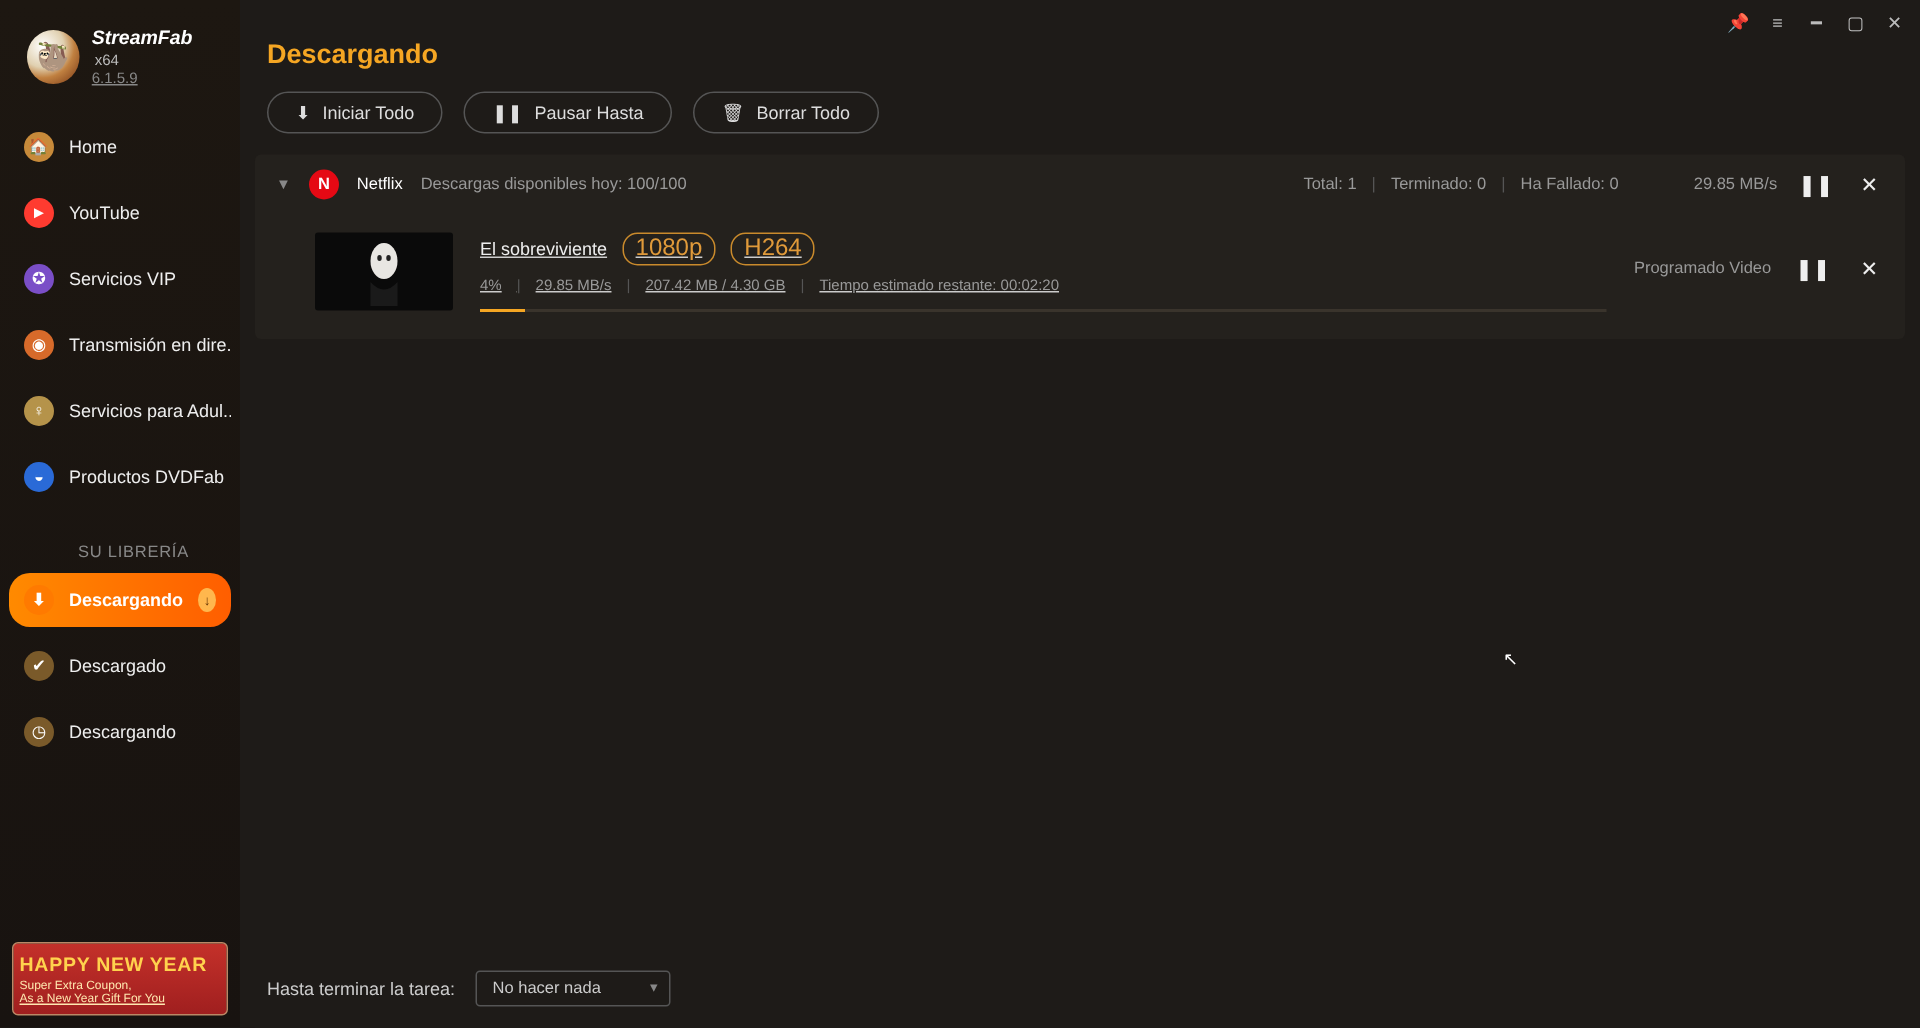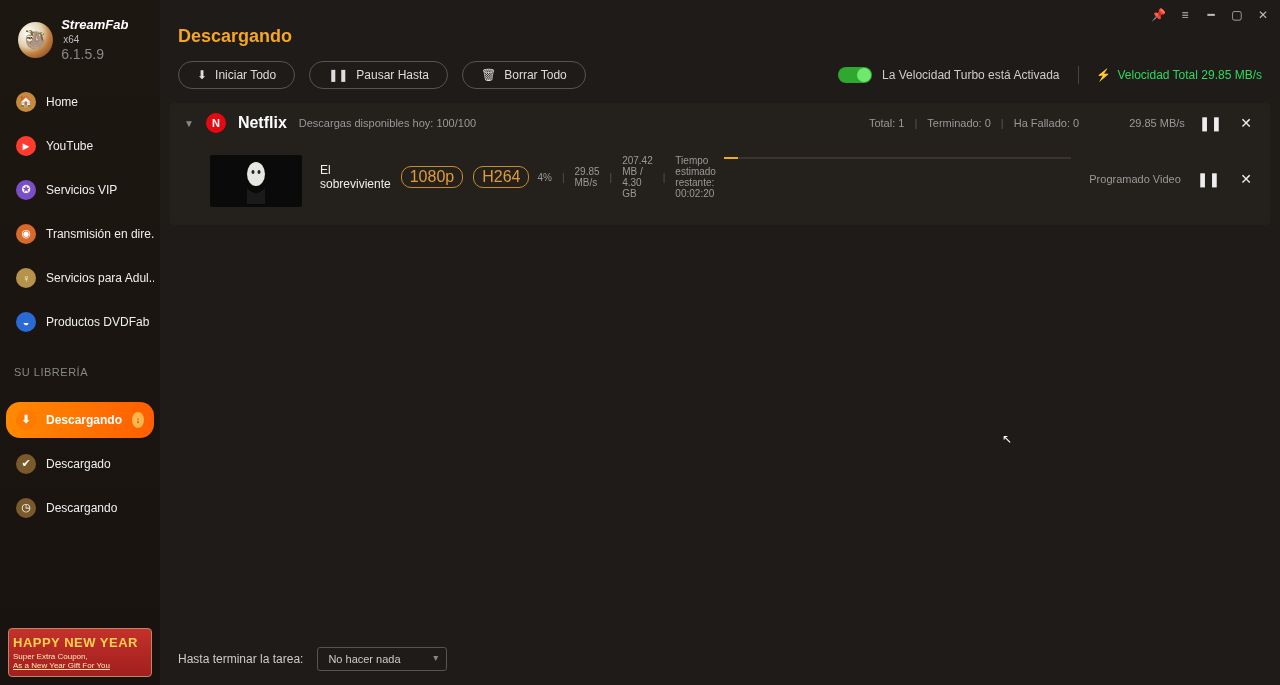--- a/index.html
+++ b/index.html
@@ -6,29 +6,29 @@
 body { width:1280px; height:685px; background:#1a1714; color:#ccc; overflow:hidden; }
 .app { display:flex; width:100%; height:100%; }
 
 
 .sidebar { width:160px; background:linear-gradient(180deg,#1d1711 0%,#181310 100%); display:flex; flex-direction:column; padding-top:18px; }
 .logo-row { display:flex; align-items:center; padding:0 12px 22px 18px; gap:8px; }
 .logo-circle { width:36px; height:36px; border-radius:50%; background:radial-gradient(circle at 30% 30%,#fff 0%,#e0d0b0 40%,#c08040 60%,#703010 100%); display:flex; align-items:center; justify-content:center; font-size:18px; }
 .logo-text { display:flex; flex-direction:column; line-height:1.1; }
 .logo-name { font-style:italic; font-weight:bold; color:#fff; font-size:13px; }
 .logo-arch { font-size:10px; color:#bbb; margin-left:2px; font-style:normal; font-weight:normal;text-align:right; }
-.logo-ver { font-size:14px; color:#888; }
+.logo-ver { font-size:10px; color:#888;text-decoration:underline; }
 
 .nav { display:flex; flex-direction:column; gap:0; padding:0 6px; }
 .nav-item { display:flex; align-items:center; gap:10px; padding:8px 10px; border-radius:14px; font-size:12px; color:#eee; cursor:pointer; white-space:nowrap; overflow:hidden; text-overflow:ellipsis; margin-bottom:8px; }
 .nav-item .nicon { width:20px; height:20px; border-radius:50%; display:flex; align-items:center; justify-content:center; font-size:11px; flex-shrink:0; }
 .nav-item.active { background:linear-gradient(90deg,#ff8a00,#ff5e00); color:#fff; font-weight:bold; }
 .nav-item.active .extra-badge { width:16px;height:16px;border-radius:50%;background:#ffb74d;display:flex;align-items:center;justify-content:center;margin-left:auto;font-size:9px;color:#5a2e00; }
 
-.section-label { font-size:11px; color:#888; padding:18px 14px 24px; letter-spacing:.5px; }
+.section-label { font-size:11px; color:#888; padding:18px 14px 8px; letter-spacing:.5px;margin-left:38px; }
 
 .promo { margin:auto 8px 8px; border:1px solid #b86; border-radius:4px; background:linear-gradient(180deg,#c4312a,#a01f1f); text-align:left; padding:6px 4px; }
 .promo-title { color:#ffd24d; font-weight:bold; font-size:13px; letter-spacing:.5px; }
 .promo-line1 { color:#ffe8b0; font-size:8px; margin-top:2px; }
 .promo-line2 { color:#ffe8b0; font-size:8px;text-decoration:underline; }
 
 
 .main { flex:1; display:flex; flex-direction:column; background:#1e1b18; position:relative; }
 
 .window-controls { position:absolute; top:8px; right:10px; display:flex; gap:12px; }
@@ -45,31 +45,31 @@
 .toggle { width:34px; height:16px; border-radius:10px; background:#2fa82f; position:relative; cursor:pointer; }
 .toggle .knob { position:absolute; right:1px; top:1px; width:14px; height:14px; border-radius:50%; background:#6fe86f; }
 .divider { width:1px; height:18px; background:#444; }
 .speed-total { color:#2fd85f; display:flex; align-items:center; gap:6px; }
 
 
 .group { margin:0 10px; background:#24211d; border-radius:4px; }
 .group-header { display:flex; align-items:center; padding:10px 14px; gap:12px; font-size:12px; }
 .chev { color:#888; font-size:10px; cursor:pointer; }
 .service-badge { width:20px; height:20px; border-radius:50%; background:#e50914; color:#fff; display:flex; align-items:center; justify-content:center; font-weight:bold; font-size:11px; }
-.service-name { color:#fff; font-weight:bold; font-size:16px; }
+.service-name { color:#fff; font-weight:normal; font-size:11px; }
 .service-sub { color:#999; font-size:11px; }
 .group-right { margin-left:auto; display:flex; align-items:center; gap:10px; color:#999; font-size:11px; }
 .sep { color:#555; }
 .icon-btn { color:#eee; cursor:pointer; font-size:14px; padding:2px 4px; }
 
 
 .item { display:flex; padding:12px 14px 18px 40px; gap:18px; align-items:flex-start; }
 .thumb { width:92px; height:52px; background:#0a0a0a; border-radius:2px; display:flex; align-items:center; justify-content:center; }
 .thumb svg { width:40px; height:46px; }
-.item-info { flex:1; display:flex; flex-direction:row; gap:8px; }
+.item-info { flex:1; display:flex; flex-direction:column; gap:8px;text-decoration:underline; }
 .item-title-row { display:flex; align-items:center; gap:10px; }
 .item-title { color:#eee; font-size:12px; }
 .tag { border:1px solid #c98a2c; color:#e09a3a; font-size:16px; padding:1px 8px; border-radius:10px; }
 .item-meta { display:flex; align-items:center; gap:10px; font-size:10px; color:#999; }
 .item-meta .sep { color:#555; }
 .progress-track { position:relative; height:2px; background:#3a342c; width:100%; margin-top:2px; }
 .progress-fill { position:absolute; left:0; top:0; height:100%; background:#f5a623; }
 .item-right { display:flex; align-items:center; gap:12px; padding-top:14px; }
 .item-status { color:#999; font-size:11px; }
 
@@ -163,33 +163,20 @@
       </button>
       <button class="tbtn">
         <span>❚❚</span>
         <span>Pausar Hasta</span>
       </button>
       <button class="tbtn">
         <span>🗑</span>
         <span>Borrar Todo</span>
       </button>
 
-      <div class="toolbar-right">
-        <div class="toggle-wrap">
-          <div class="toggle">
-              <div class="knob"></div>
-            </div>
-          <span>La Velocidad Turbo está Activada</span>
-        </div>
-        <div class="divider"></div>
-        <div class="speed-total">
-          <span>⚡</span>
-          <span>Velocidad Total 29.85 MB/s</span>
-        </div>
-      </div>
     </div>
 
     <div class="group">
       <div class="group-header">
         <span class="chev">▼</span>
         <span class="service-badge">N</span>
         <span class="service-name">Netflix</span>
         <span class="service-sub">Descargas disponibles hoy: 100/100</span>
         <div class="group-right">
           <span>Total: 1</span>

